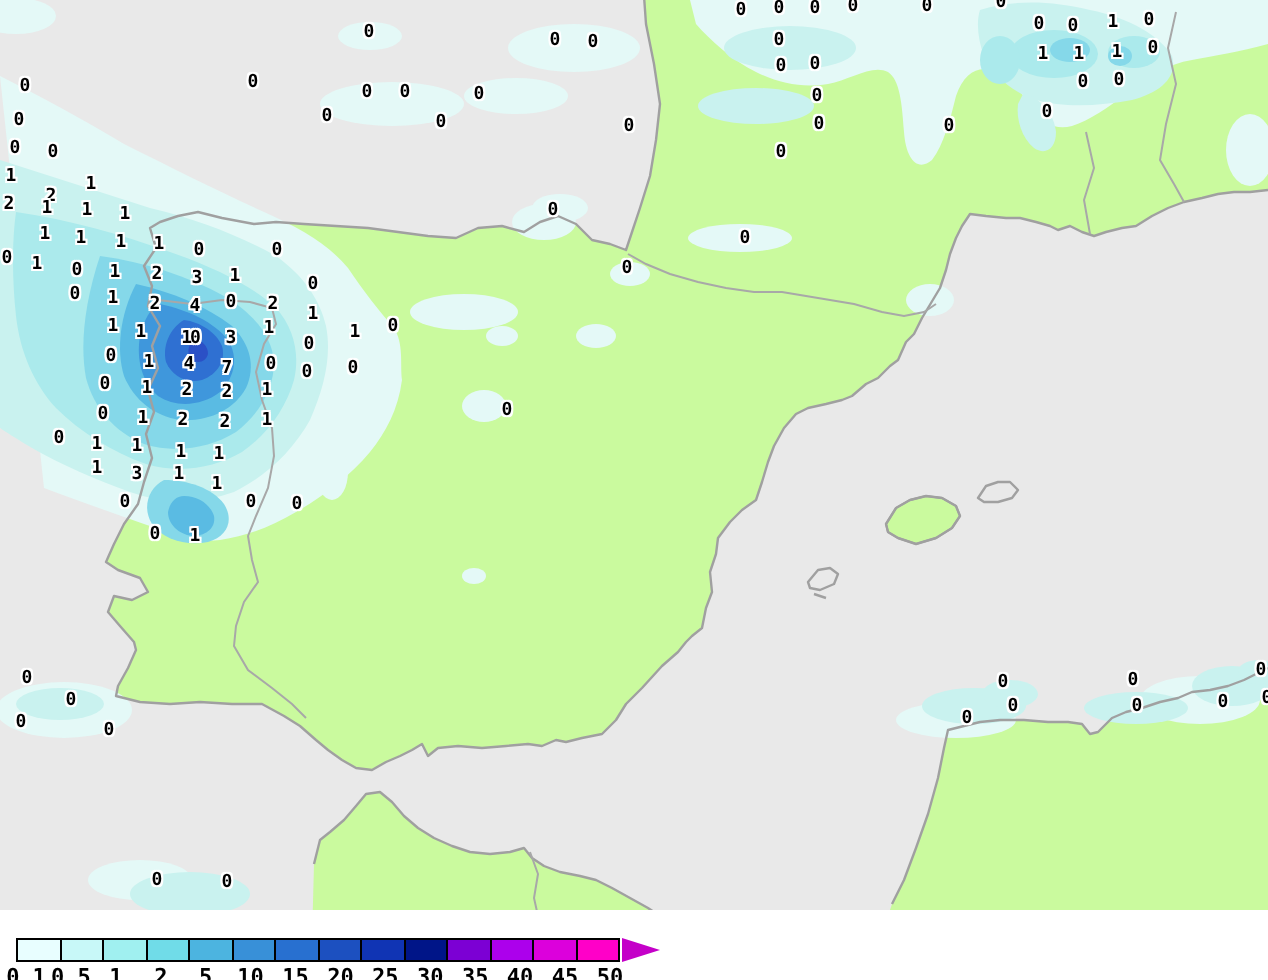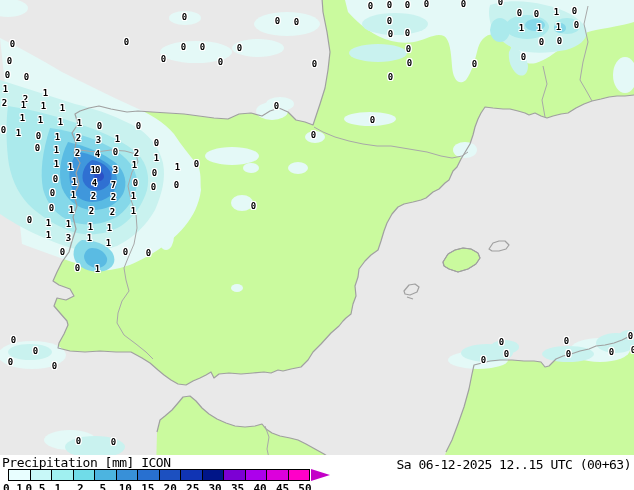--- a/index.html
+++ b/index.html
@@ -296,21 +296,20 @@
         <span class="pv" style="left: 506px; top: 354px;">0</span>
         <span class="pv" style="left: 566px; top: 341px;">0</span>
         <span class="pv" style="left: 568px; top: 354px;">0</span>
         <span class="pv" style="left: 611px; top: 352px;">0</span>
         <span class="pv" style="left: 630px; top: 336px;">0</span>
         <span class="pv" style="left: 633px; top: 350px;">0</span>
       </div>
   </div>
 
   <div class="legend">
-    <div class="legend-title">Precipitation [mm] ICON</div>
     <div class="cbar">
         <div class="cbar-cell" style="background: rgb(232, 254, 255);"></div>
         <div class="cbar-cell" style="background: rgb(200, 248, 248);"></div>
         <div class="cbar-cell" style="background: rgb(160, 240, 240);"></div>
         <div class="cbar-cell" style="background: rgb(112, 220, 232);"></div>
         <div class="cbar-cell" style="background: rgb(76, 180, 224);"></div>
         <div class="cbar-cell" style="background: rgb(56, 144, 216);"></div>
         <div class="cbar-cell" style="background: rgb(40, 112, 208);"></div>
         <div class="cbar-cell" style="background: rgb(28, 80, 192);"></div>
         <div class="cbar-cell" style="background: rgb(16, 52, 180);"></div>
@@ -330,16 +329,15 @@
         <span style="left: 125.3px;">10</span>
         <span style="left: 147.76px;">15</span>
         <span style="left: 170.22px;">20</span>
         <span style="left: 192.68px;">25</span>
         <span style="left: 215.14px;">30</span>
         <span style="left: 237.6px;">35</span>
         <span style="left: 260.06px;">40</span>
         <span style="left: 282.52px;">45</span>
         <span style="left: 304.98px;">50</span>
       </div>
-    <div class="datetime">Sa 06-12-2025 12..15 UTC (00+63)</div>
   </div>
 
 </div>
 
 </body></html>

